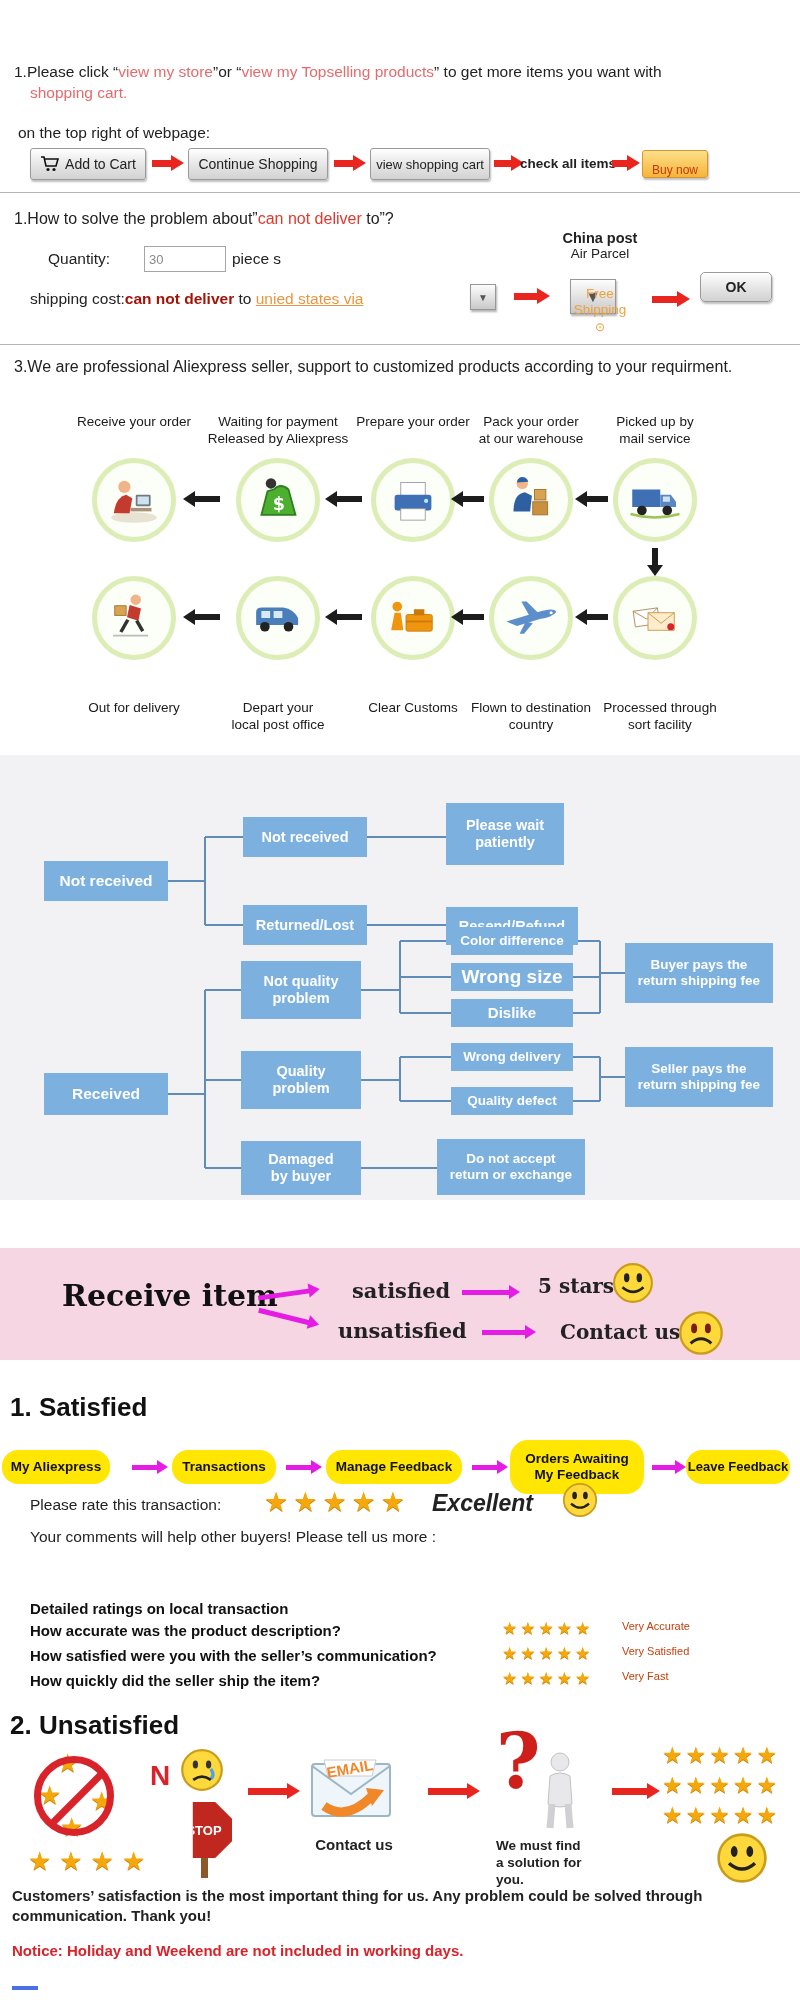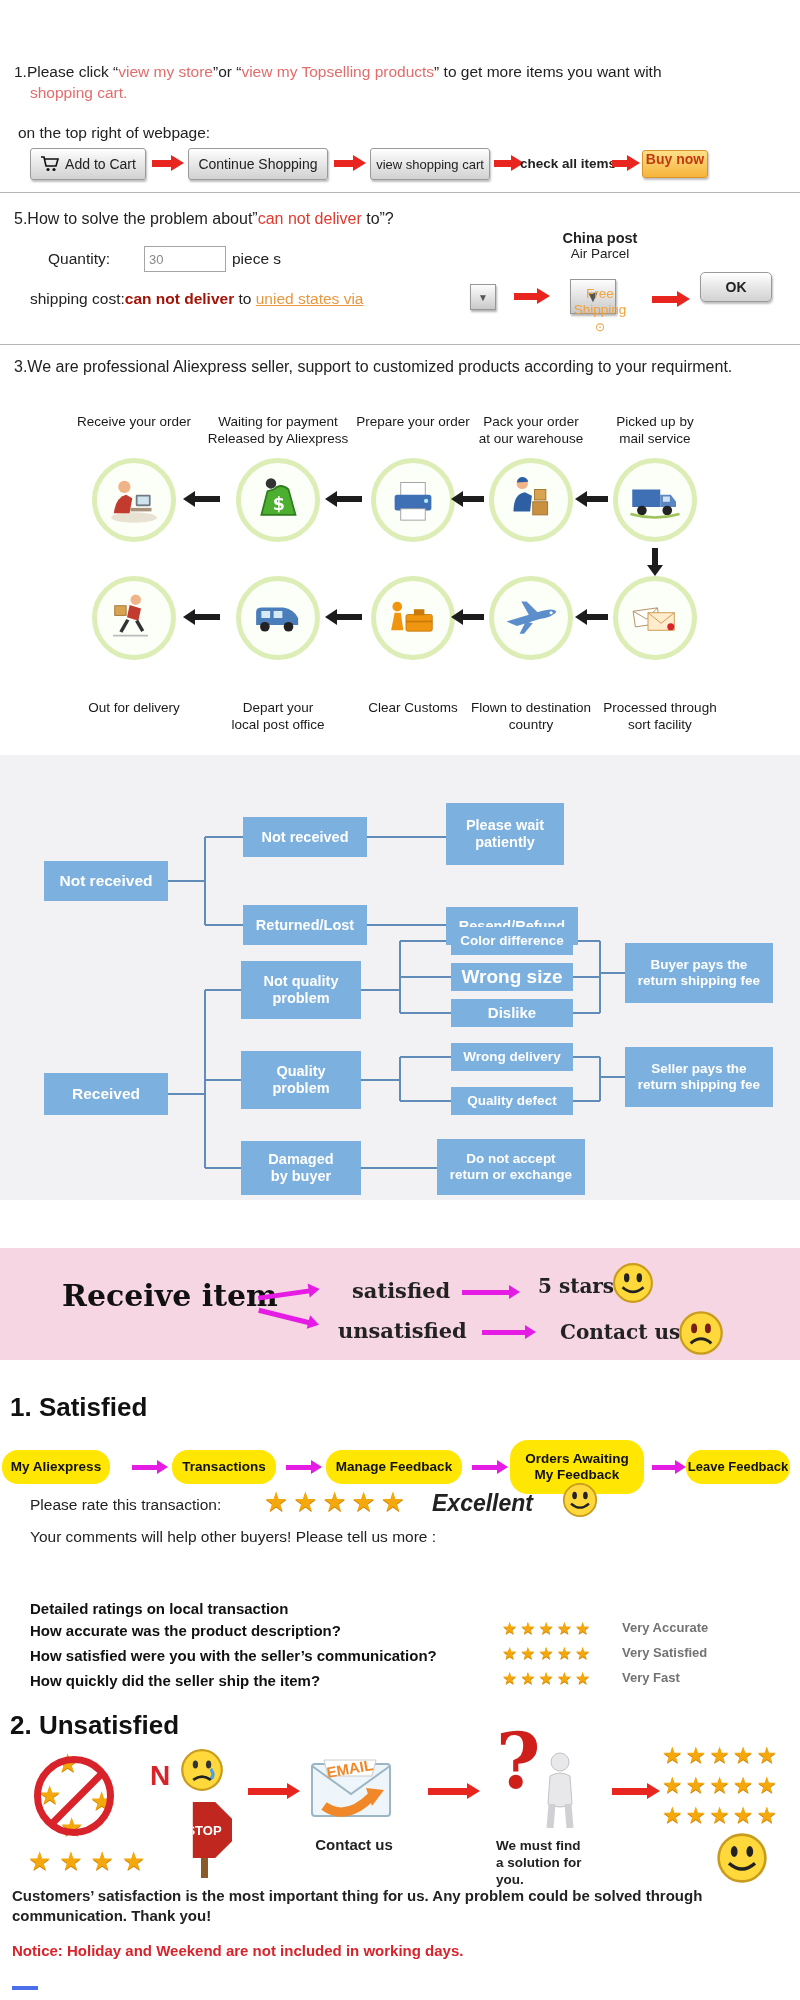--- a/index.html
+++ b/index.html
@@ -6,22 +6,22 @@
   #page{position:relative;width:800px;height:2000px;background:#fff;overflow:hidden;
         font-family:"Liberation Sans",sans-serif;color:#222}
   .abs{position:absolute}
   .pre{white-space:pre-line}
   .center{text-align:center}
   
   .btn-gray{background:linear-gradient(#ffffff,#e9e9e9 45%,#d2d2d2);border:1px solid #9a9a9a;
             border-radius:3px;box-shadow:1px 2px 2px rgba(0,0,0,.25);display:flex;align-items:center;
             justify-content:center;font-size:14px;color:#222;gap:5px}
   .btn-buy{background:linear-gradient(#fde08a,#f6b43a);border:1px solid #d9952c;border-radius:3px;
-           box-shadow:1px 2px 2px rgba(0,0,0,.25);display:flex;align-items:flex-start;justify-content:center;
-           font-size:14px;font-weight:bold;color:#c23a12}
+           box-shadow:1px 2px 2px rgba(0,0,0,.25);display:flex;align-items:flex-end;justify-content:center;
+           font-size:12px;font-weight:normal;color:#c23a12}
   .dd{background:linear-gradient(#fdfdfd,#c9c9c9);border:1px solid #979797;box-shadow:1px 2px 2px rgba(0,0,0,.3);
       display:flex;align-items:center;justify-content:center;color:#555}
   
   .arrowR{height:7px;background:#e8251f}
   .arrowR::after{content:"";position:absolute;right:-12px;top:-5px;border-left:13px solid #e8251f;
                  border-top:8px solid transparent;border-bottom:8px solid transparent}
   .arrowL{height:6px;background:#1c1c1c}
   .arrowL::before{content:"";position:absolute;left:-11px;top:-5px;border-right:12px solid #1c1c1c;
                  border-top:8px solid transparent;border-bottom:8px solid transparent}
   .arrowD{width:6px;background:#1c1c1c}
@@ -39,21 +39,21 @@
   .graysec{background:#f2f2f4}
   .pill{background:#ffe603;border-radius:16px;font-weight:bold;font-size:13.5px;line-height:1.2;
         display:flex;align-items:center;justify-content:center;text-align:center;color:#111}
   .stars{color:#f5a80c;text-shadow:0 1px 0 #c87d00}
   .icon-ring{width:84px;height:84px;border-radius:50%;background:#fcfef8;border:5px solid #dcedb6;
              display:flex;align-items:center;justify-content:center;box-sizing:border-box}
   .proc-label{font-size:13.5px;color:#1a1a1a;line-height:1.25;text-align:center}
   .serif{font-family:"DejaVu Serif",serif}
   .banner{background:#f6d6e2}
   .qtext{font-size:15px;font-weight:bold;color:#111}
-  .ans{font-size:13px;font-weight:bold;color:#737373}
+  .ans{font-size:11px;font-weight:normal;color:#c2410c}
   .review{color:#d8232a;font-weight:bold;font-style:italic;font-size:16px;
           border-bottom:3px solid #f5b40e;padding-bottom:5px}
   .stop-octagon{background:#c0271e;clip-path:polygon(30% 0,70% 0,100% 30%,100% 70%,70% 100%,30% 100%);
                 display:flex;align-items:center;justify-content:center;color:#fff;font-weight:bold;
                 border:0;font-size:13px}
   .noicon{border:7px solid #d8232a;border-radius:50%;box-sizing:border-box}
   .noicon::after{content:"";position:absolute;left:-2px;top:50%;width:74px;height:7px;background:#d8232a;
                  transform:rotate(-45deg)}
 </style>
 </head>
@@ -110,21 +110,21 @@
   <div class="abs arrowR" style="left:494px;top:160px;width:18px"></div>
   <div class="abs" style="left:520px;top:156px;font-size:13.5px;font-weight:bold">check all items</div>
   <div class="abs arrowR" style="left:612px;top:160px;width:16px"></div>
   <div class="abs btn-buy" style="left:642px;top:150px;width:64px;height:26px">
       <span>Buy now</span>
     </div>
 
   <div class="abs divider" style="top:192px"></div>
 
   <div class="abs" style="left:14px;top:210px;font-size:16px">
-    <span>5.How to solve the problem about”</span><span style="color:#e0392e">can not deliver</span><span> to”?</span>
+    <span>1.How to solve the problem about”</span><span style="color:#e0392e">can not deliver</span><span> to”?</span>
   </div>
   <div class="abs" style="left:48px;top:250px;font-size:15.5px">Quantity:</div>
   <input class="abs" style="left: 144px; top: 246px; width: 74px; height: 22px; border: 1px solid rgb(165, 165, 165); font-size: 13px; color: rgb(136, 136, 136); padding-left: 4px;" value="30">
   <div class="abs" style="left:232px;top:250px;font-size:15.5px">piece s</div>
 
   <div class="abs" style="left:30px;top:290px;font-size:15.5px">
     <span>shipping cost:</span><span class="darkred">can not deliver</span><span> to </span><span class="orangelink">unied states via</span>
   </div>
   <div class="abs dd" style="left:470px;top:284px;width:24px;height:24px;font-size:10px">
       <span>▼</span>

